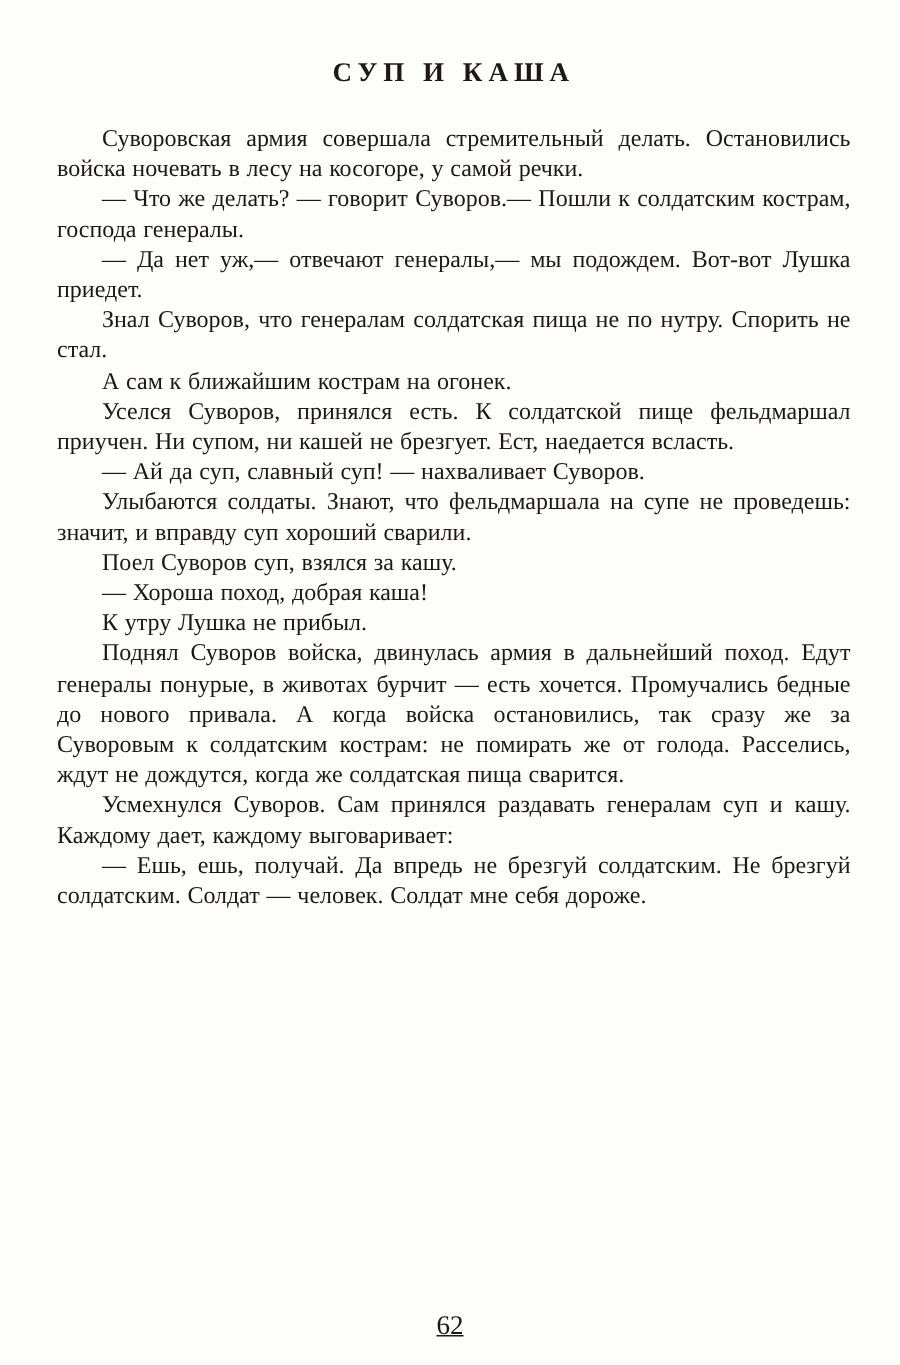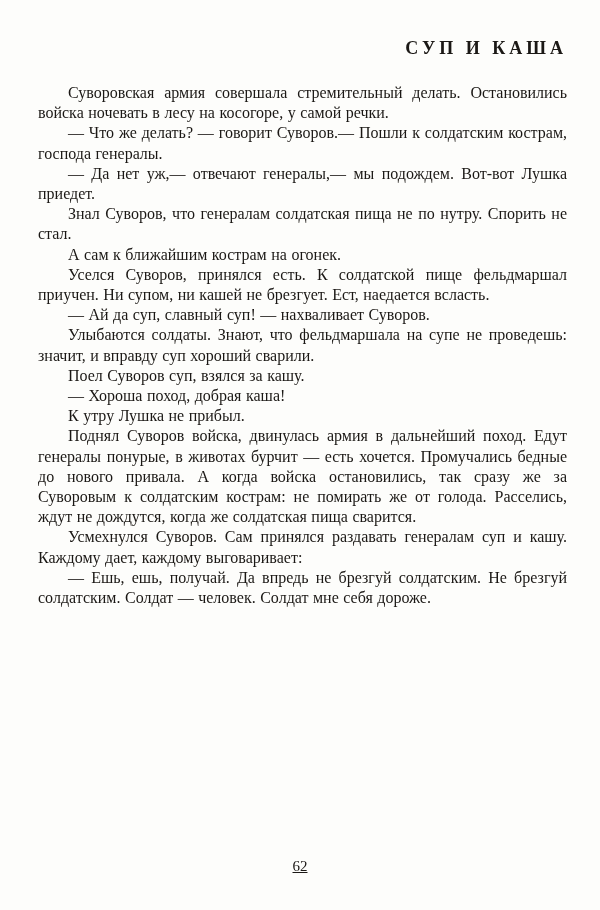--- a/index.html
+++ b/index.html
@@ -12,43 +12,43 @@
     width: 600px;
     height: 910px;
     box-sizing: border-box;
     background: #fdfdfb;
     padding: 30px 33px 0 38px;
     font-family: "Liberation Serif", "DejaVu Serif", serif;
     color: #1b1815;
     overflow: hidden;
   }
   .story-title {
-    text-align: right;
+    text-align: center;
     font-size: 18px;
     font-weight: bold;
     letter-spacing: 4px;
     margin: 8px 0 24px 0;
   }
   .story-text p {
     margin: 0;
     text-indent: 30px;
     text-align: justify;
     font-size: 16px;
     line-height: 20.2px;
     hyphens: auto;
     -webkit-hyphens: auto;
     word-spacing: 0.5px;
   }
   .page-number {
     position: absolute;
     left: 0;
     right: 0;
-    bottom: 35px;
+    bottom: 16px;
     text-align: center;
-    font-size: 15px;
+    font-size: 18px;
     color: #1b1815;
     text-decoration: underline;
   }
 </style>
 </head>
 <body>
 
 <div class="book-page">
 
   <h1 class="story-title">СУП И КАША</h1>

